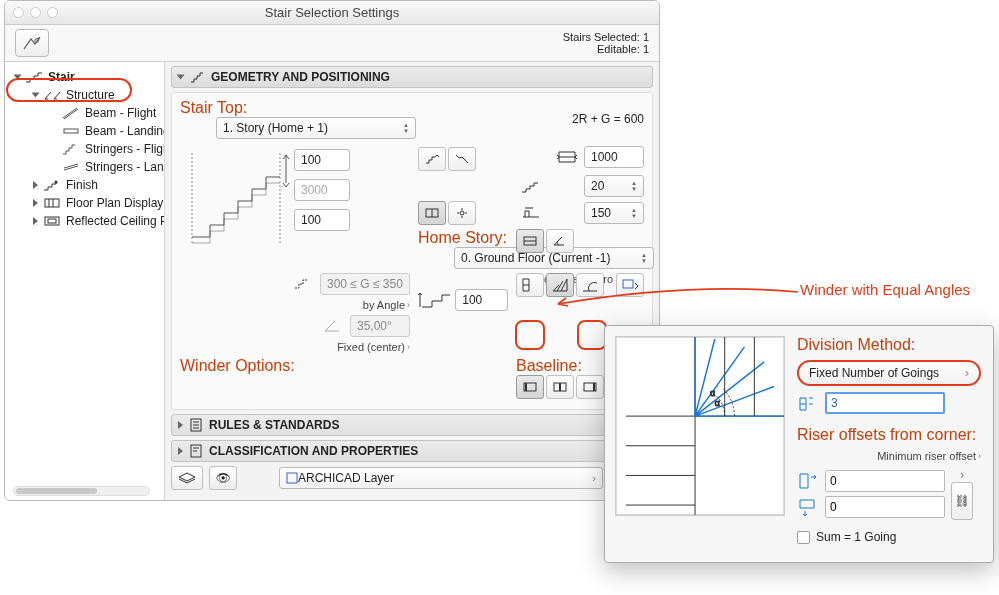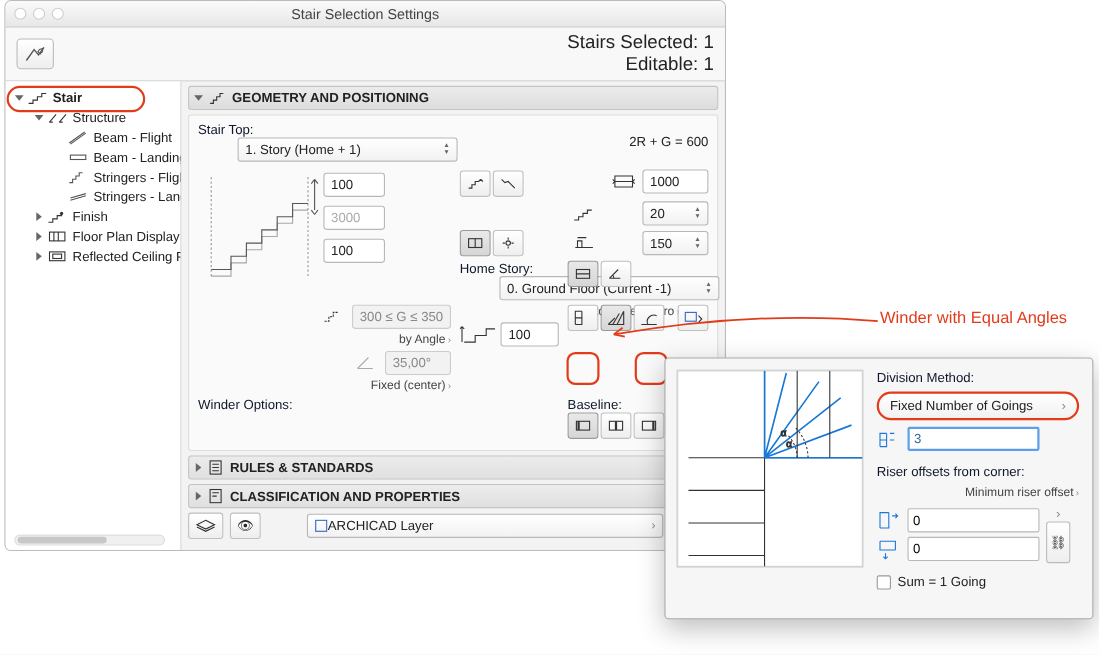--- a/index.html
+++ b/index.html
@@ -32,21 +32,21 @@
     align-items: center;
     position: relative;
   }
   .traffic-lights { display:flex; gap:6px; margin-left:8px;}
   .tl { width:11px; height:11px; border-radius:50%; border:1px solid #ccc; background:#fff;}
   .title { position:absolute; left:0; right:0; text-align:center; font-size:13px; color:#444;}
   .infobar {
     display:flex; align-items:center; justify-content:space-between;
     padding:4px 10px; border-bottom:1px solid #d0d0d0; background:#f8f8f8;
   }
-  .infobar .right { text-align:right; font-size:17px; color:#222;}
+  .infobar .right { text-align:right; font-size:11px; color:#222;}
   .star-btn {
     width:34px; height:28px; border:1px solid #bbb; border-radius:4px;
     background:linear-gradient(#fff,#eee); display:flex; align-items:center; justify-content:center;
   }
   .main { flex:1; display:flex; }
   .sidebar {
     width:230px; background:#fff; border-right:1px solid #d5d5d5;
     padding:6px 0; overflow:hidden;
   }
   .tree-item { display:flex; align-items:center; gap:4px; padding:2px 0 2px 10px; white-space:nowrap; }
@@ -66,21 +66,21 @@
     border:1px solid #c3c3c3; border-radius:3px;
     padding:3px 6px; font-weight:700; font-size:12px;
     margin-bottom:4px;
   }
   .panel-body {
     background:#fafafa; border:1px solid #ddd; border-radius:3px;
     padding:6px 8px; display:grid;
     grid-template-columns: 230px 90px 1fr;
     gap:4px 8px; position:relative;
   }
-  .field-label { font-size:12px; color:#0f172a; }
+  .field-label { font-size:16px; color:#c2410c; }
   .combo, .textin, .btn, .readonly {
     height:22px; border:1px solid #b8b8b8; border-radius:3px;
     background:linear-gradient(#fff,#f2f2f2); font-size:12px;
     padding:0 6px; display:flex; align-items:center;
   }
   .combo { justify-content:space-between;margin-left:36px; }
   .textin { background:#fff; }
   .textin.gray { color:#aaa; }
   .readonly { background:#f2f2f2; color:#888; border-color:#ccc;}
   .spin { display:flex; flex-direction:column; margin-left:4px;}

